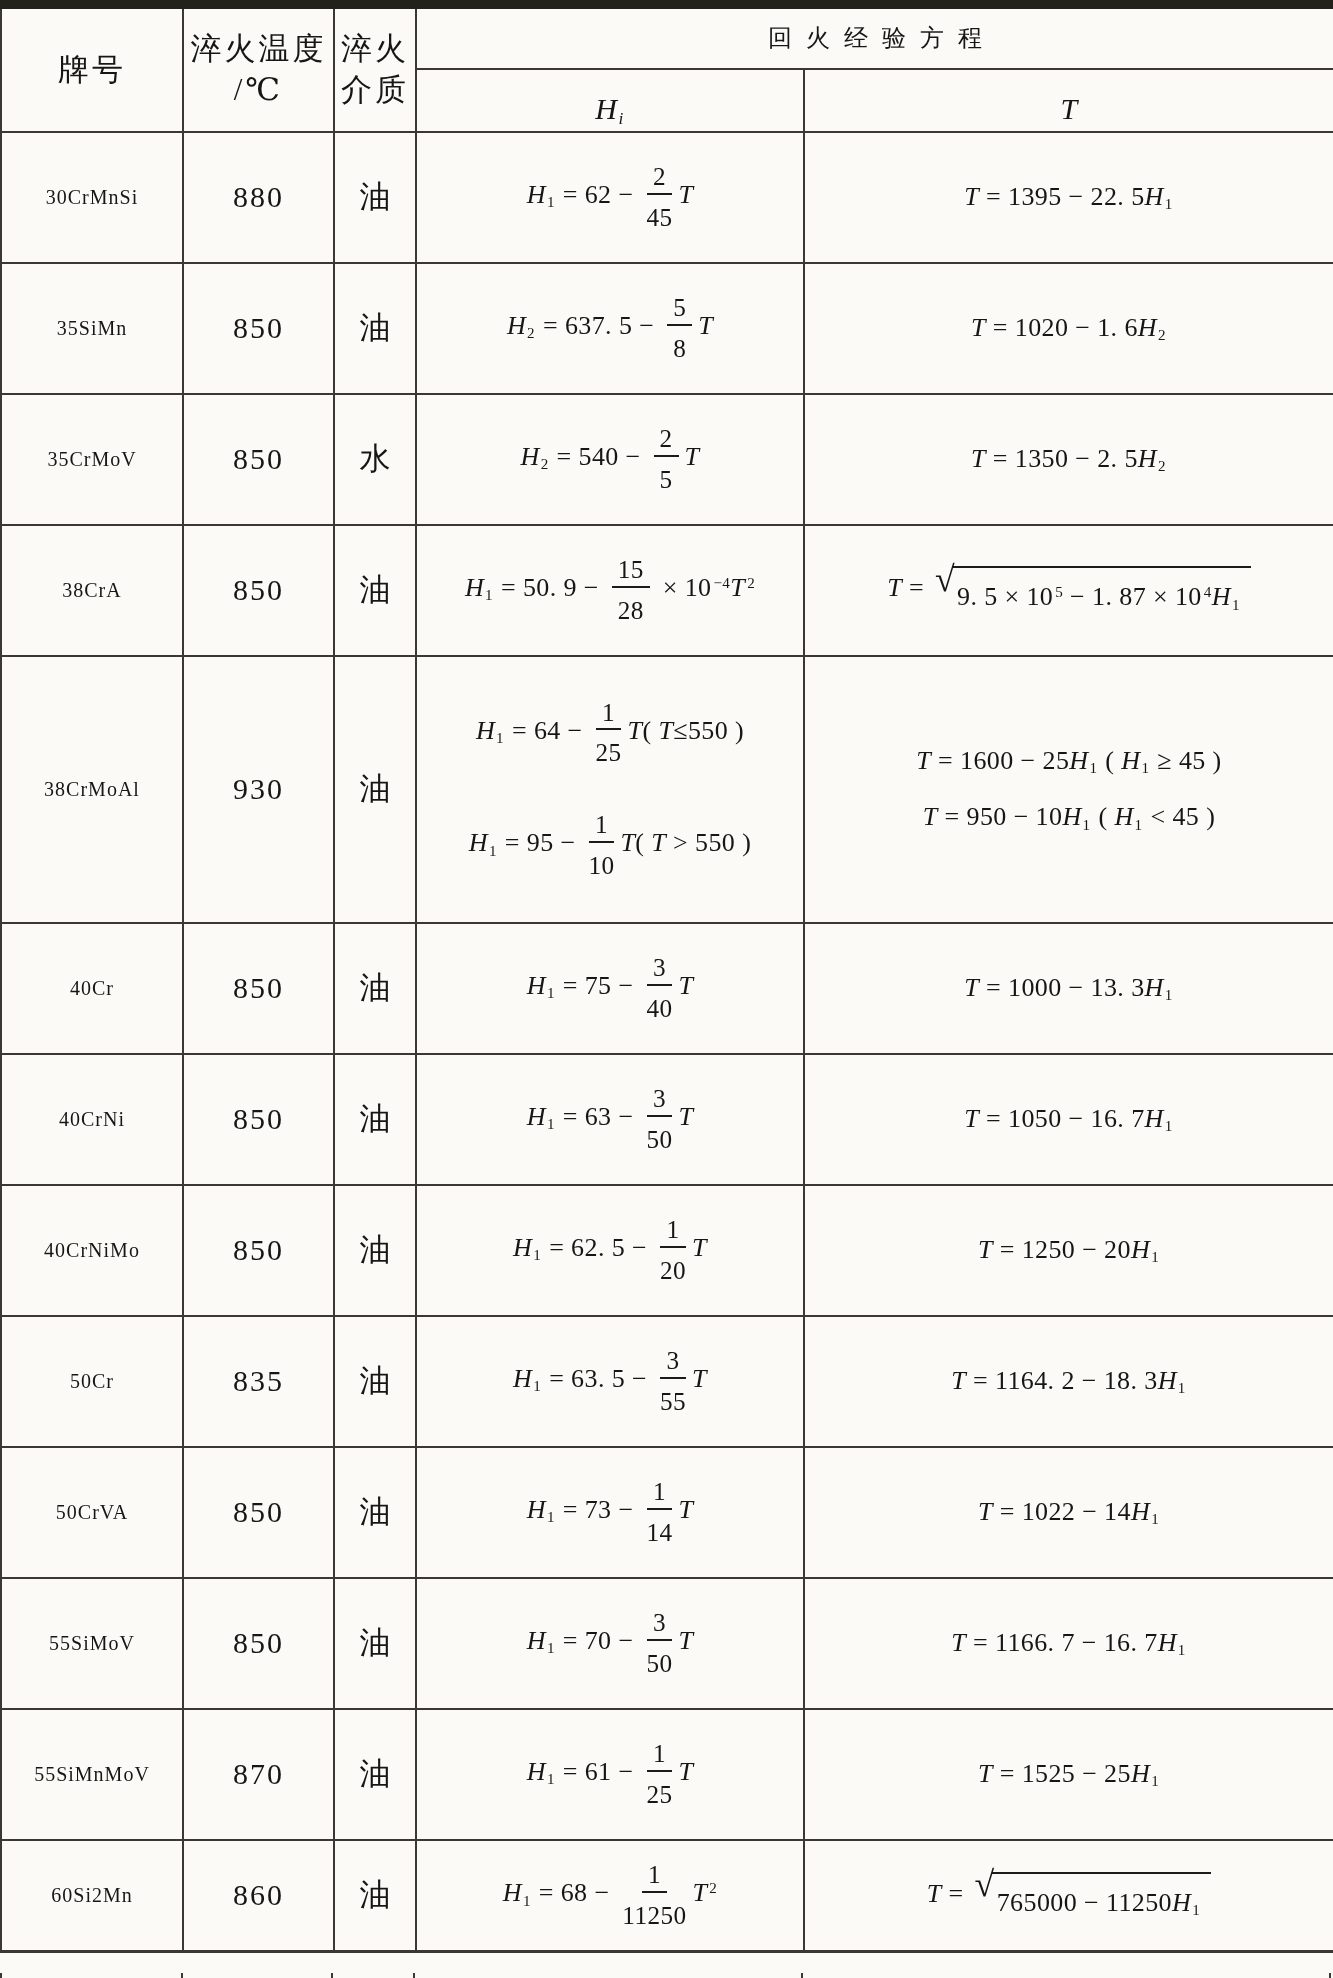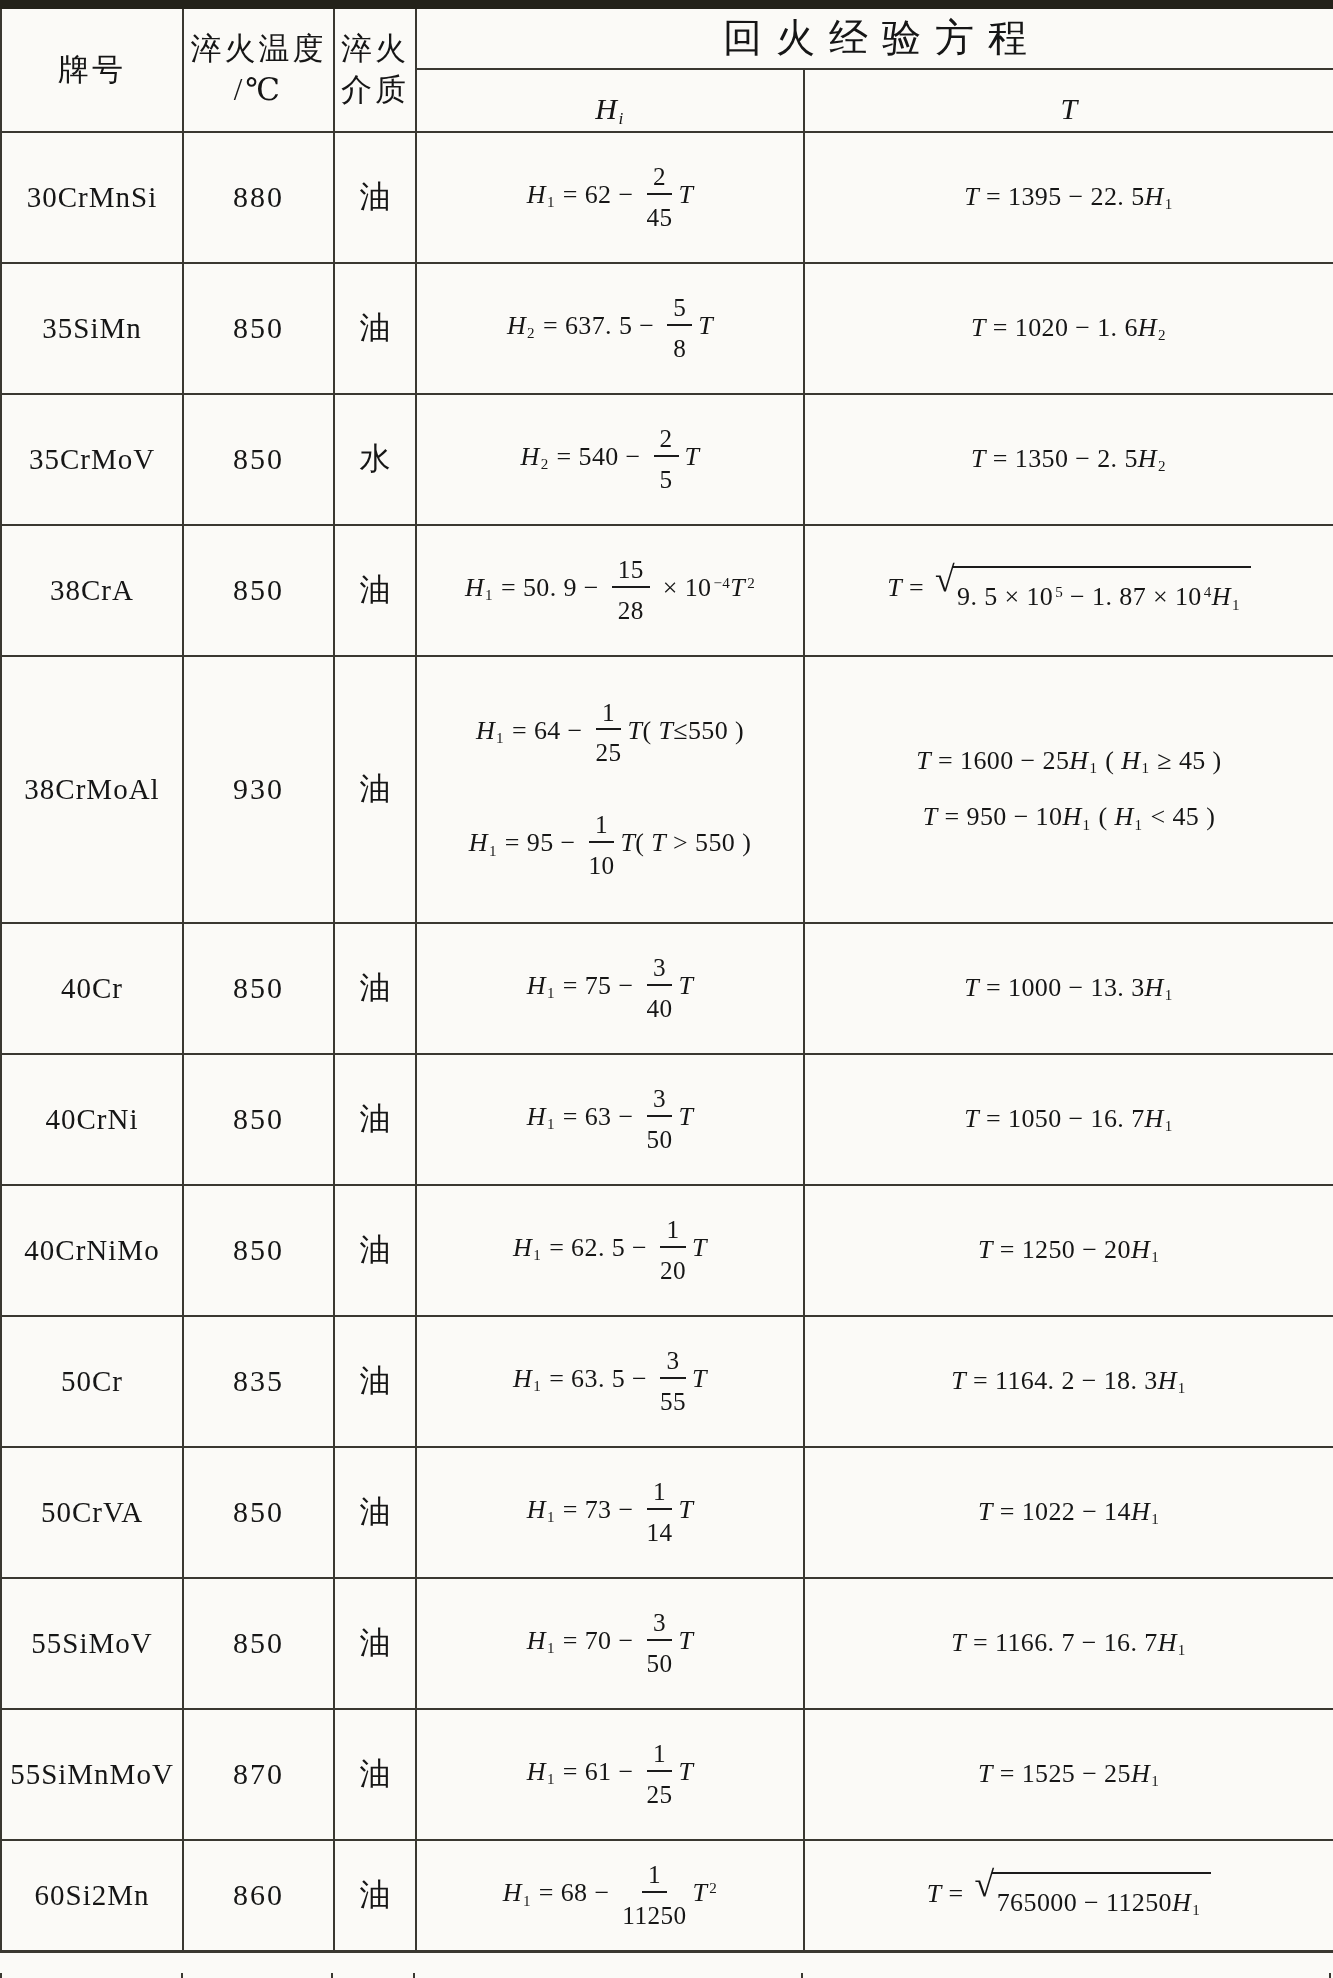--- a/index.html
+++ b/index.html
@@ -32,22 +32,22 @@
     vertical-align:middle;
     font-weight:normal;
   }
   thead tr.h1{height:64px;}
   thead tr.h2{height:63px;}
   tbody tr{height:131px;}
   tbody tr.tall{height:267px;}
   tbody tr:last-child{height:112px;}
   .cn{font-size:31px;letter-spacing:3px;}
   .cn2{line-height:1.3;}
-  th.eqgroup .cn{font-size:39px;letter-spacing:14px;text-indent:14px;}
-  td.grade{font-size:29px;letter-spacing:1px;border-radius:10px;}
+  th.eqgroup .cn{font-size:24px;letter-spacing:14px;text-indent:14px;}
+  td.grade{font-size:20px;letter-spacing:1px;border-radius:10px;}
   td.temp{font-size:30px;letter-spacing:2px;font-family:Liberation Serif, serif;}
   td.medium{font-size:31px;}
   .eq{
     font-size:26px;
     line-height:1.25;
     letter-spacing:0.4px;
     white-space:nowrap;
     display:block;
     text-align:center;
   }

